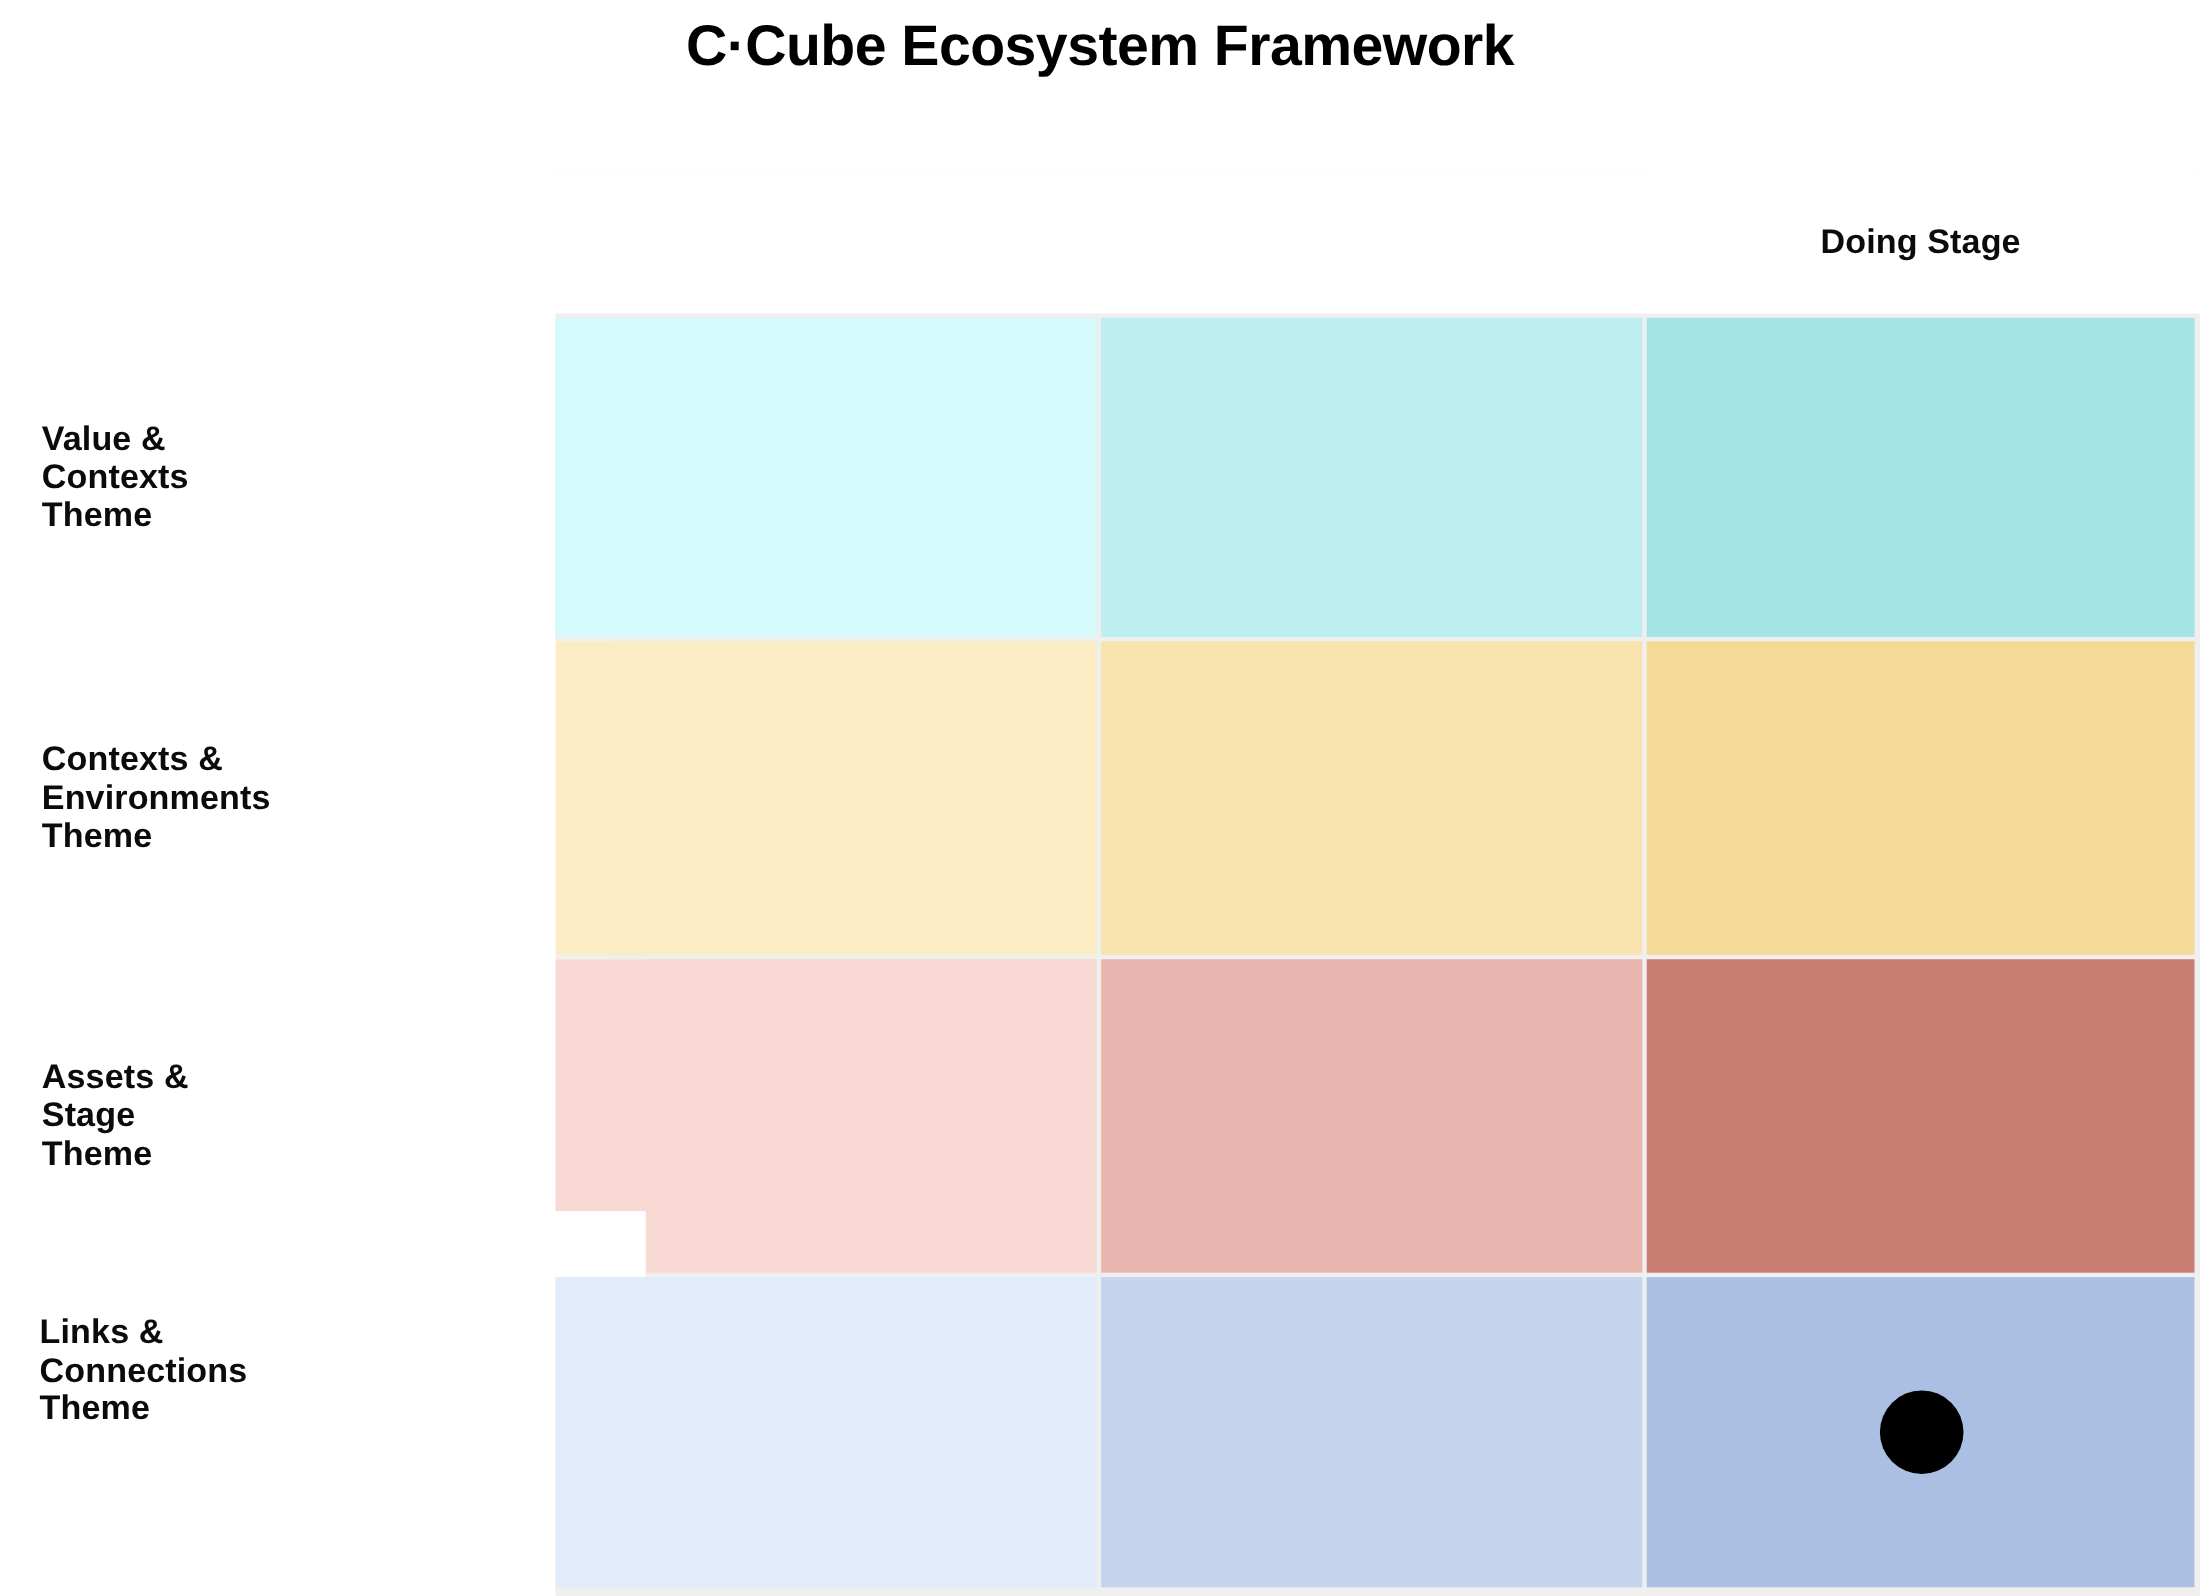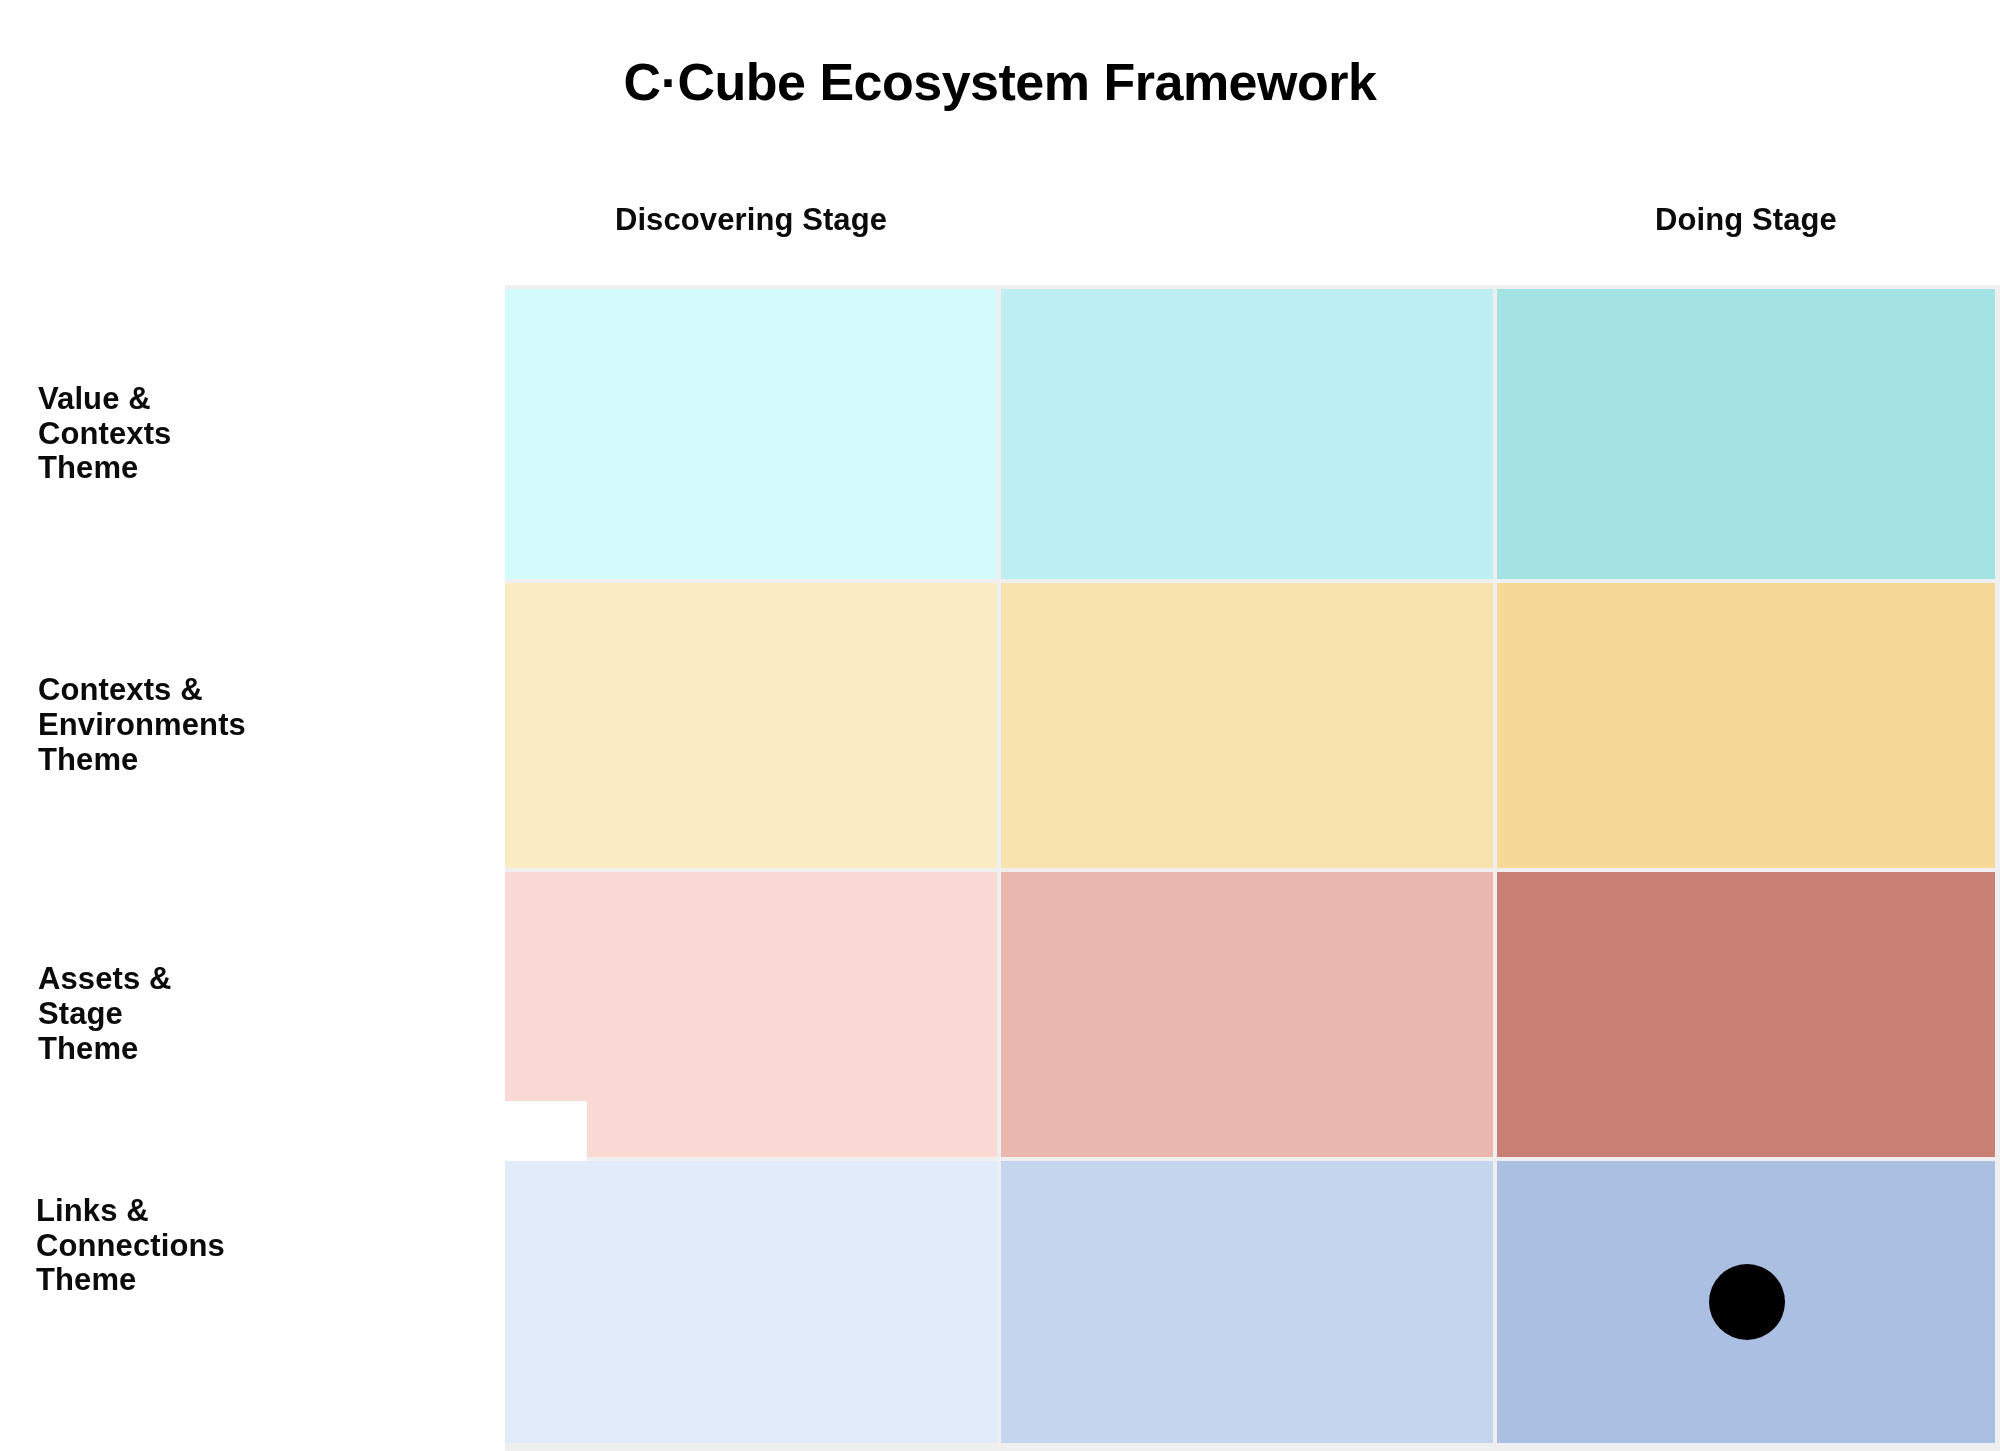--- a/index.html
+++ b/index.html
@@ -24,21 +24,20 @@
     top: 14px;
     width: 2000px;
     text-align: center;
     font-size: 52px;
     font-weight: bold;
     font-stretch: condensed;
     letter-spacing: -0.5px;
     color: #000000;
     line-height: 1.1;
     white-space: nowrap;
-    margin-top: 40px;
   }
 
   
   #matrix {
     position: absolute;
     left: 0;
     top: 155px;
     width: 2000px;
     height: 1296px;
   }
@@ -116,23 +115,20 @@
 <div id="chart-title">C·Cube Ecosystem Framework</div>
 
 <div id="matrix">
 
   <div id="gutter-bg" style="background: rgb(239, 239, 239);"></div>
 
   <div class="white-patch" style="left:0; top:0; width:505px; height:1296px;"></div>
 
   <div class="white-patch" style="left:0; top:0; width:2000px; height:130px;"></div>
 
-  <div class="cell col-header" style="left:505px; top:0px; width:492px; height:130px;">
-    <span>Discovering Stage</span>
-  </div>
   <div class="cell col-header" style="left:1497px; top:0px; width:498px; height:130px;">
     <span>Doing Stage</span>
   </div>
 
   <div class="cell row-label" style="left:0px; top:134px; width:451px; height:290px;">
     <div>
       <span>Value &amp;</span>
       <span>Contexts</span>
       <span>Theme</span>
     </div>

